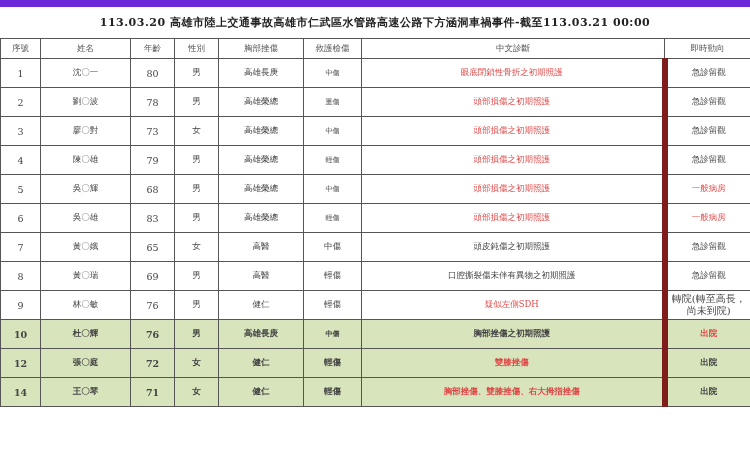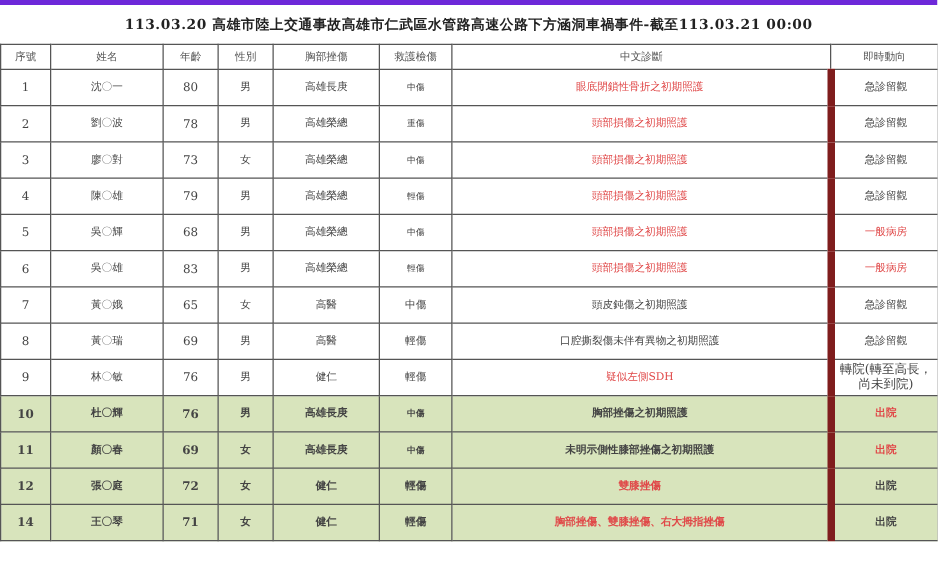--- a/index.html
+++ b/index.html
@@ -1,17 +1,17 @@
 <!DOCTYPE html>
 <html><head>
   <meta charset="utf-8">
   <style>
     html, body { margin: 0; padding: 0; background: #ffffff; }
     body { width: 750px; height: 451px; overflow: hidden; font-family: "DejaVu Serif", "Liberation Serif", serif; color: #333; }
-    .title { height: 31px; line-height: 31px; text-align: center; font-size: 11px; font-weight: bold; color: #222; letter-spacing: 0.5px; border-top: 4px solid #6d28d9; }
+    .title { height: 31px; line-height: 31px; text-align: center; font-size: 11px; font-weight: bold; color: #222; letter-spacing: 0.5px; border-top: 7px solid #6d28d9; }
     table { border-collapse: collapse; width: 750px; table-layout: fixed; }
     td, th { border: 1px solid #555; text-align: center; vertical-align: middle; font-size: 8.5px; font-weight: normal; padding: 0; color: #444; }
     th { height: 19px; color: #555; font-size: 8.5px; }
     tr.row td { height: 28px; }
     tr.row.tall td { height: 28px; }
     tr.green td { background: #d8e4bc; font-weight: bold; }
     .red { color: #e04848; }
     .small { font-size: 7px; }
     .num { font-family: "DejaVu Serif", serif; font-size: 9.5px; color: #444; }
     td.wrap { line-height: 12px; font-size: 10px; }
@@ -140,30 +140,20 @@
       <td class="num">10</td>
       <td>杜〇輝</td>
       <td class="num">76</td>
       <td>男</td>
       <td>高雄長庚</td>
       <td class="small">中傷</td>
       <td class="thickR">胸部挫傷之初期照護</td>
       <td class="red">出院</td>
     </tr>
     <tr class="row green">
-      <td class="num">11</td>
-      <td>顏〇春</td>
-      <td class="num">69</td>
-      <td>女</td>
-      <td>高雄長庚</td>
-      <td class="small">中傷</td>
-      <td class="thickR">未明示側性膝部挫傷之初期照護</td>
-      <td class="red">出院</td>
-    </tr>
-    <tr class="row green">
       <td class="num">12</td>
       <td>張〇庭</td>
       <td class="num">72</td>
       <td>女</td>
       <td>健仁</td>
       <td>輕傷</td>
       <td class="red thickR">雙膝挫傷</td>
       <td>出院</td>
     </tr>
     <tr class="row green">

